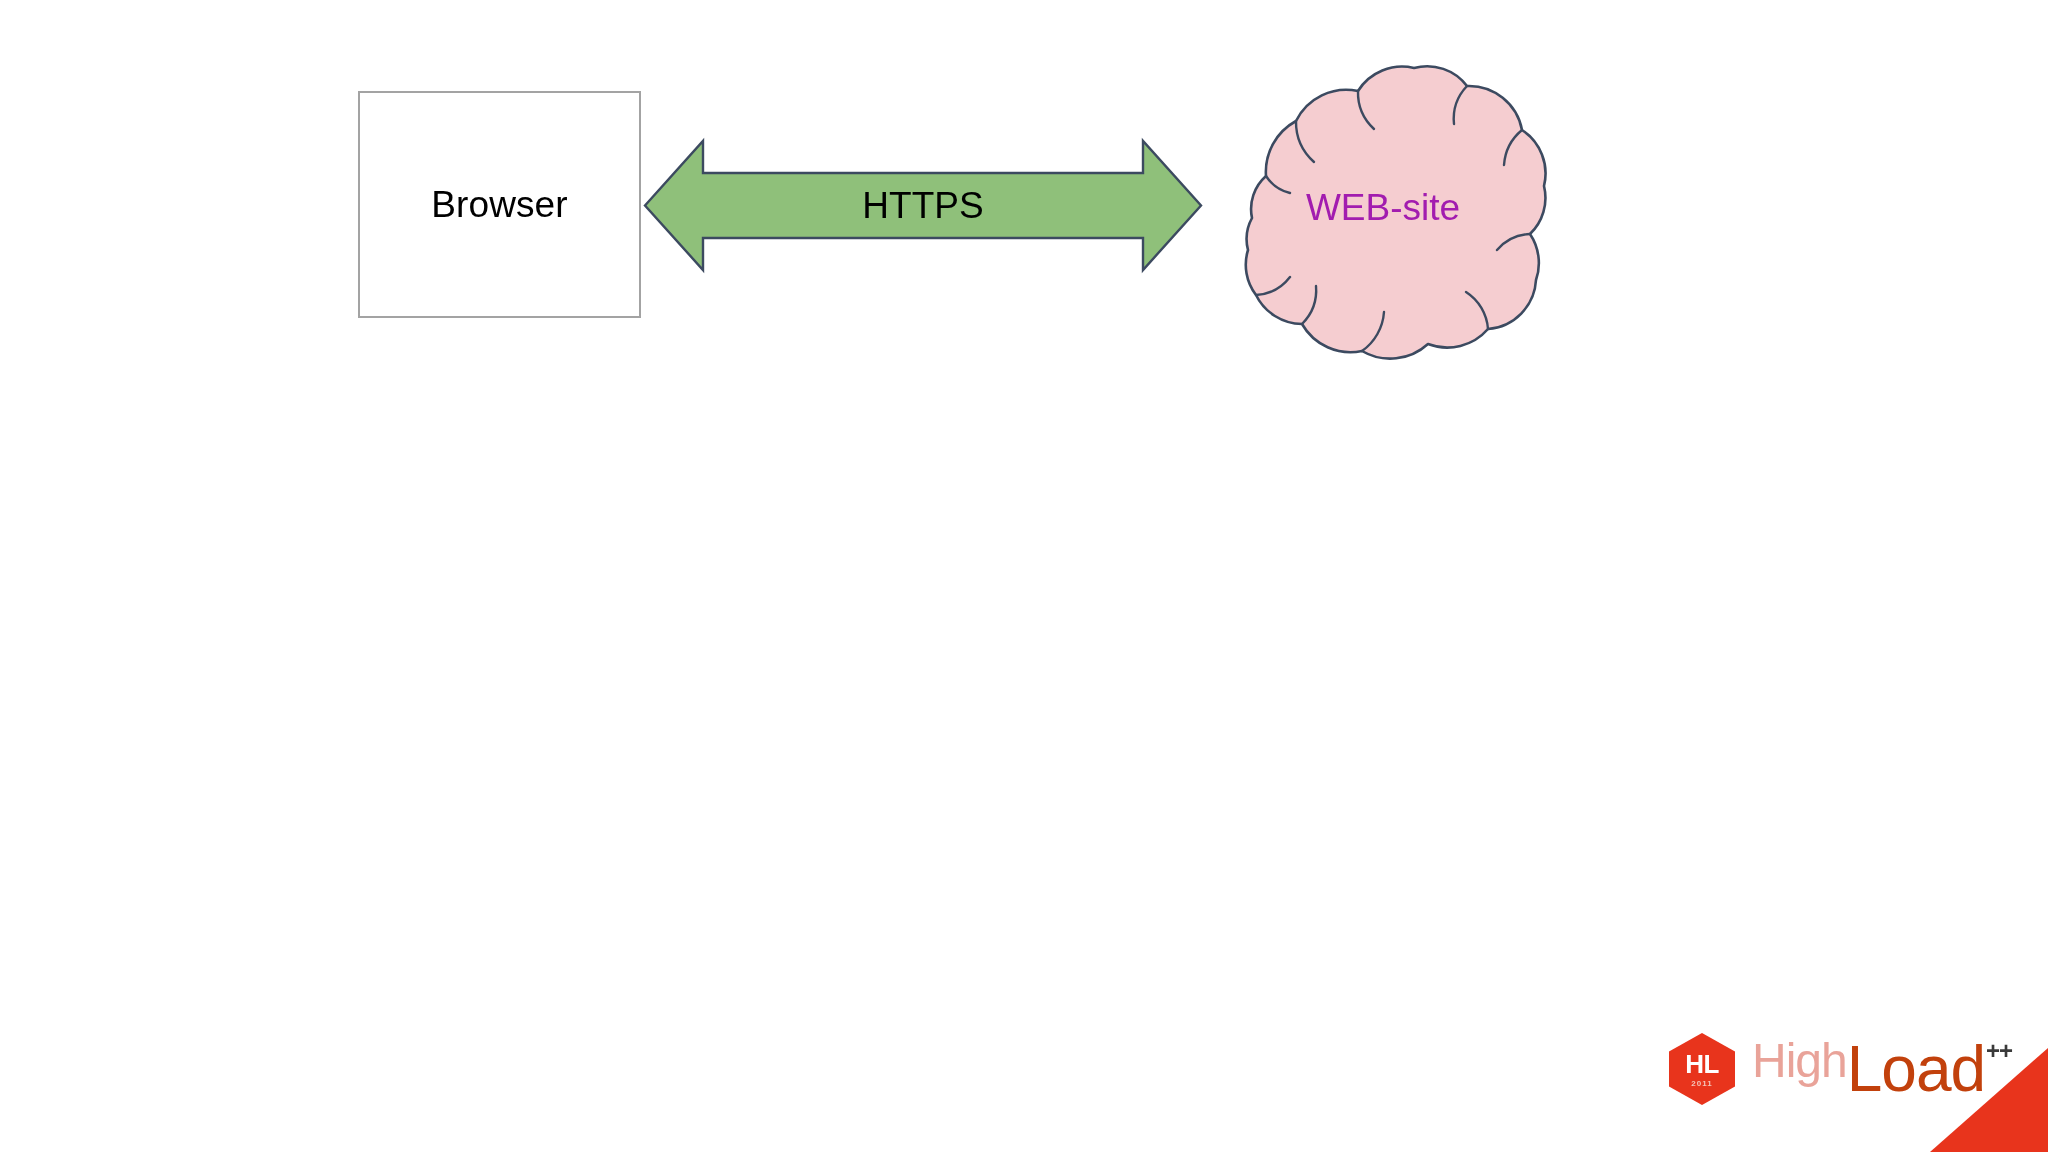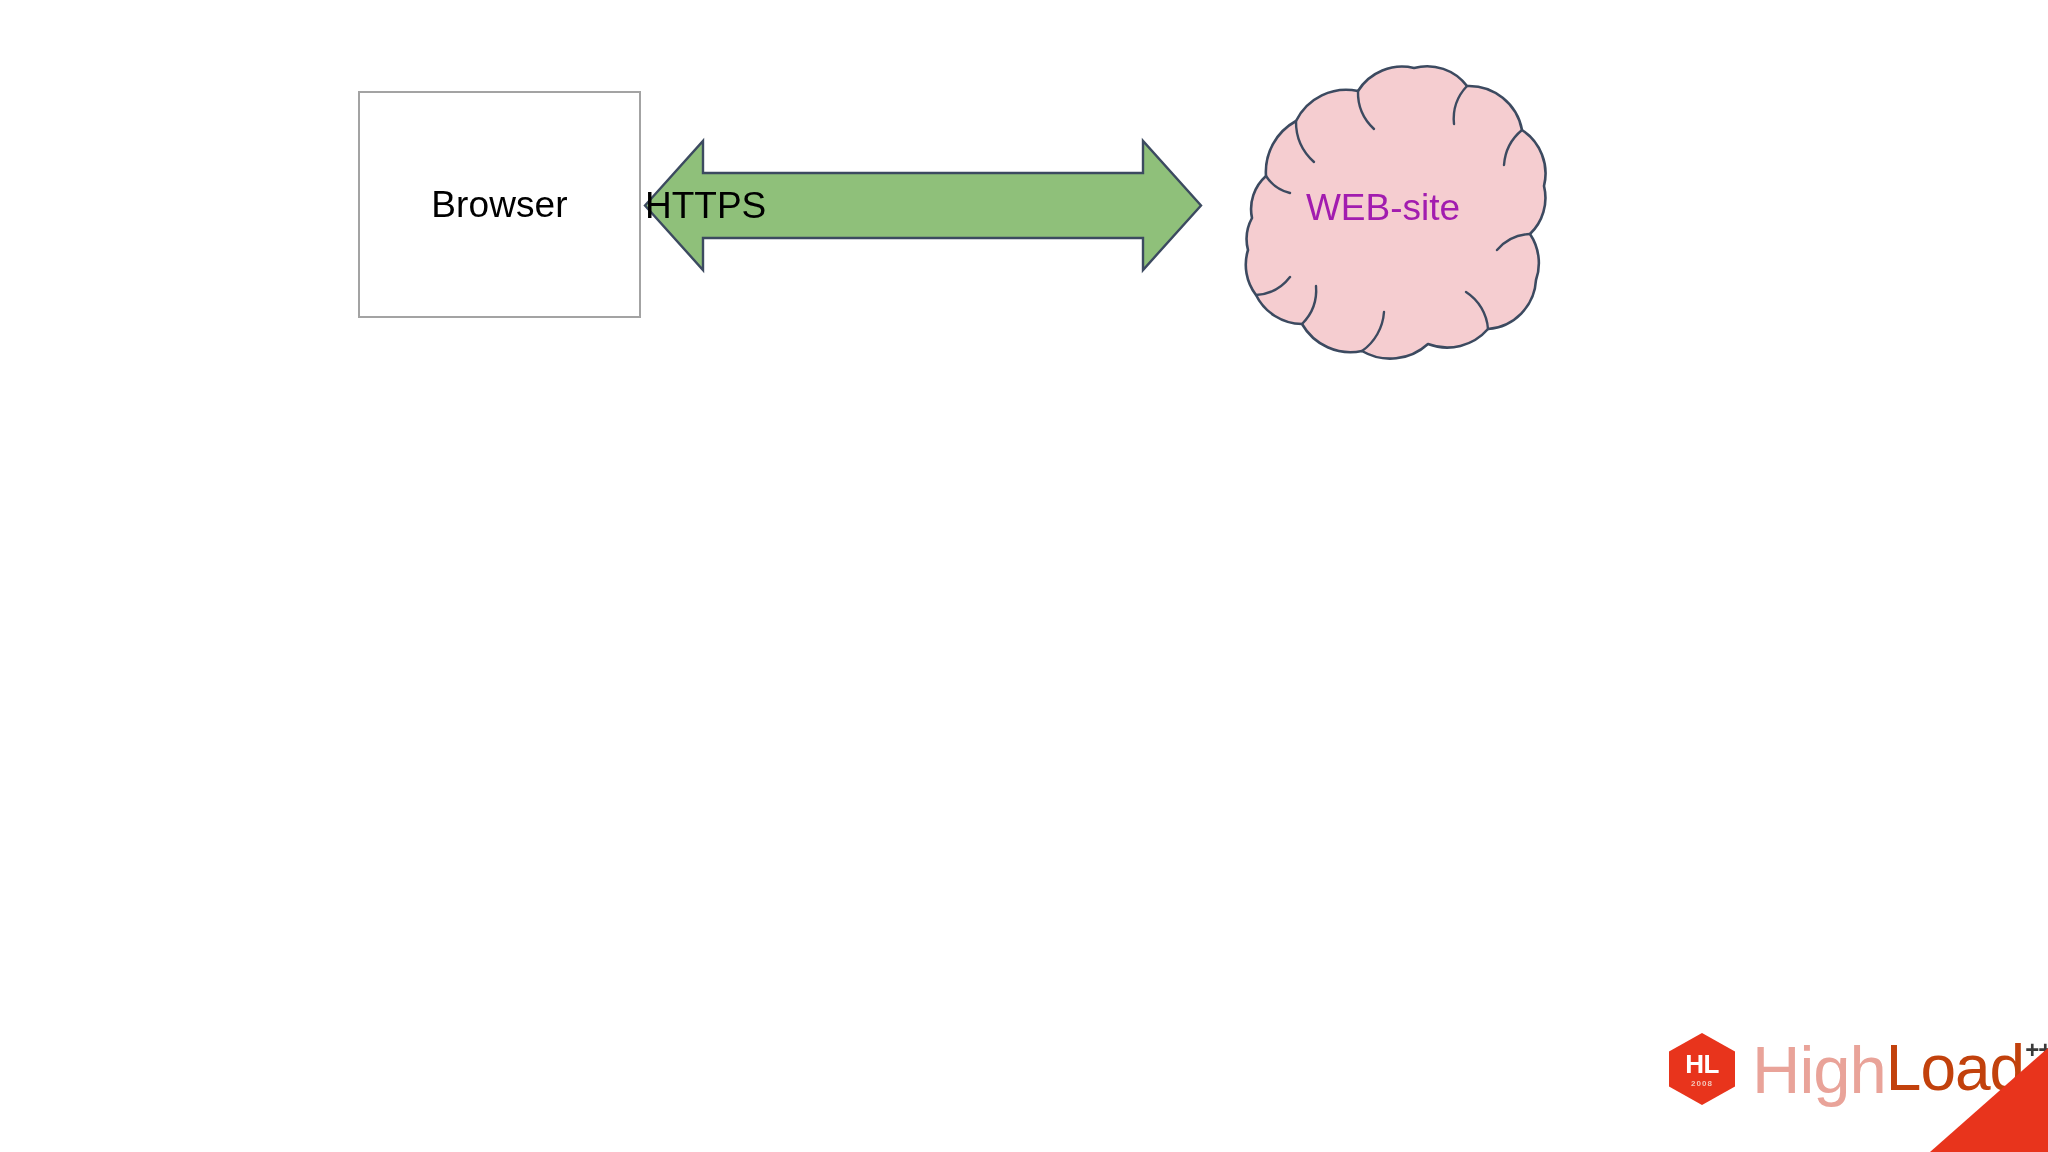--- a/index.html
+++ b/index.html
@@ -61,21 +61,21 @@
     overflow: visible;
   }
   .arrow-label {
     position: absolute;
     left: 645px;
     top: 138px;
     width: 556px;
     height: 135px;
     display: flex;
     align-items: center;
-    justify-content: flex-start;
+    justify-content: center;
     font-size: 37px;
     color: #000000;
     font-family: "Liberation Sans", sans-serif;
     pointer-events: none;
     line-height: 1;
   }
 
   
   .cloud-wrap {
     position: absolute;
@@ -162,21 +162,21 @@
     margin-top: 3px;
     font-family: "Liberation Sans", sans-serif;
   }
   .hl-word {
     display: flex;
     align-items: flex-start;
     line-height: 1;
   }
   .hl-high {
     color: #e9a399;
-    font-size: 67px;
+    font-size: 48px;
     font-weight: normal;
     letter-spacing: -1px;
     font-family: "Liberation Sans", sans-serif;
   }
   .hl-load {
     color: #c2410c;
     font-size: 64px;
     font-weight: normal;
     letter-spacing: -1px;
     font-family: "Liberation Sans", sans-serif;
@@ -246,21 +246,21 @@
     <span>WEB-site</span>
   </div>
 
   <div class="hl-logo">
     <div class="hl-hex">
       <svg viewBox="0 0 74 74" aria-hidden="true">
         <polygon points="37,1 70,19.5 70,54.5 37,73 4,54.5 4,19.5" fill="#e8341c"></polygon>
       </svg>
       <div class="hl-hex-text">
         <span class="hl-hex-hl">HL</span>
-        <span class="hl-hex-year">2008</span>
+        <span class="hl-hex-year">2011</span>
       </div>
     </div>
     <div class="hl-word">
       <span class="hl-high">High</span>
       <span class="hl-load">Load</span>
       <span class="hl-plus">++</span>
     </div>
   </div>
 
   <div class="corner-wedge">

